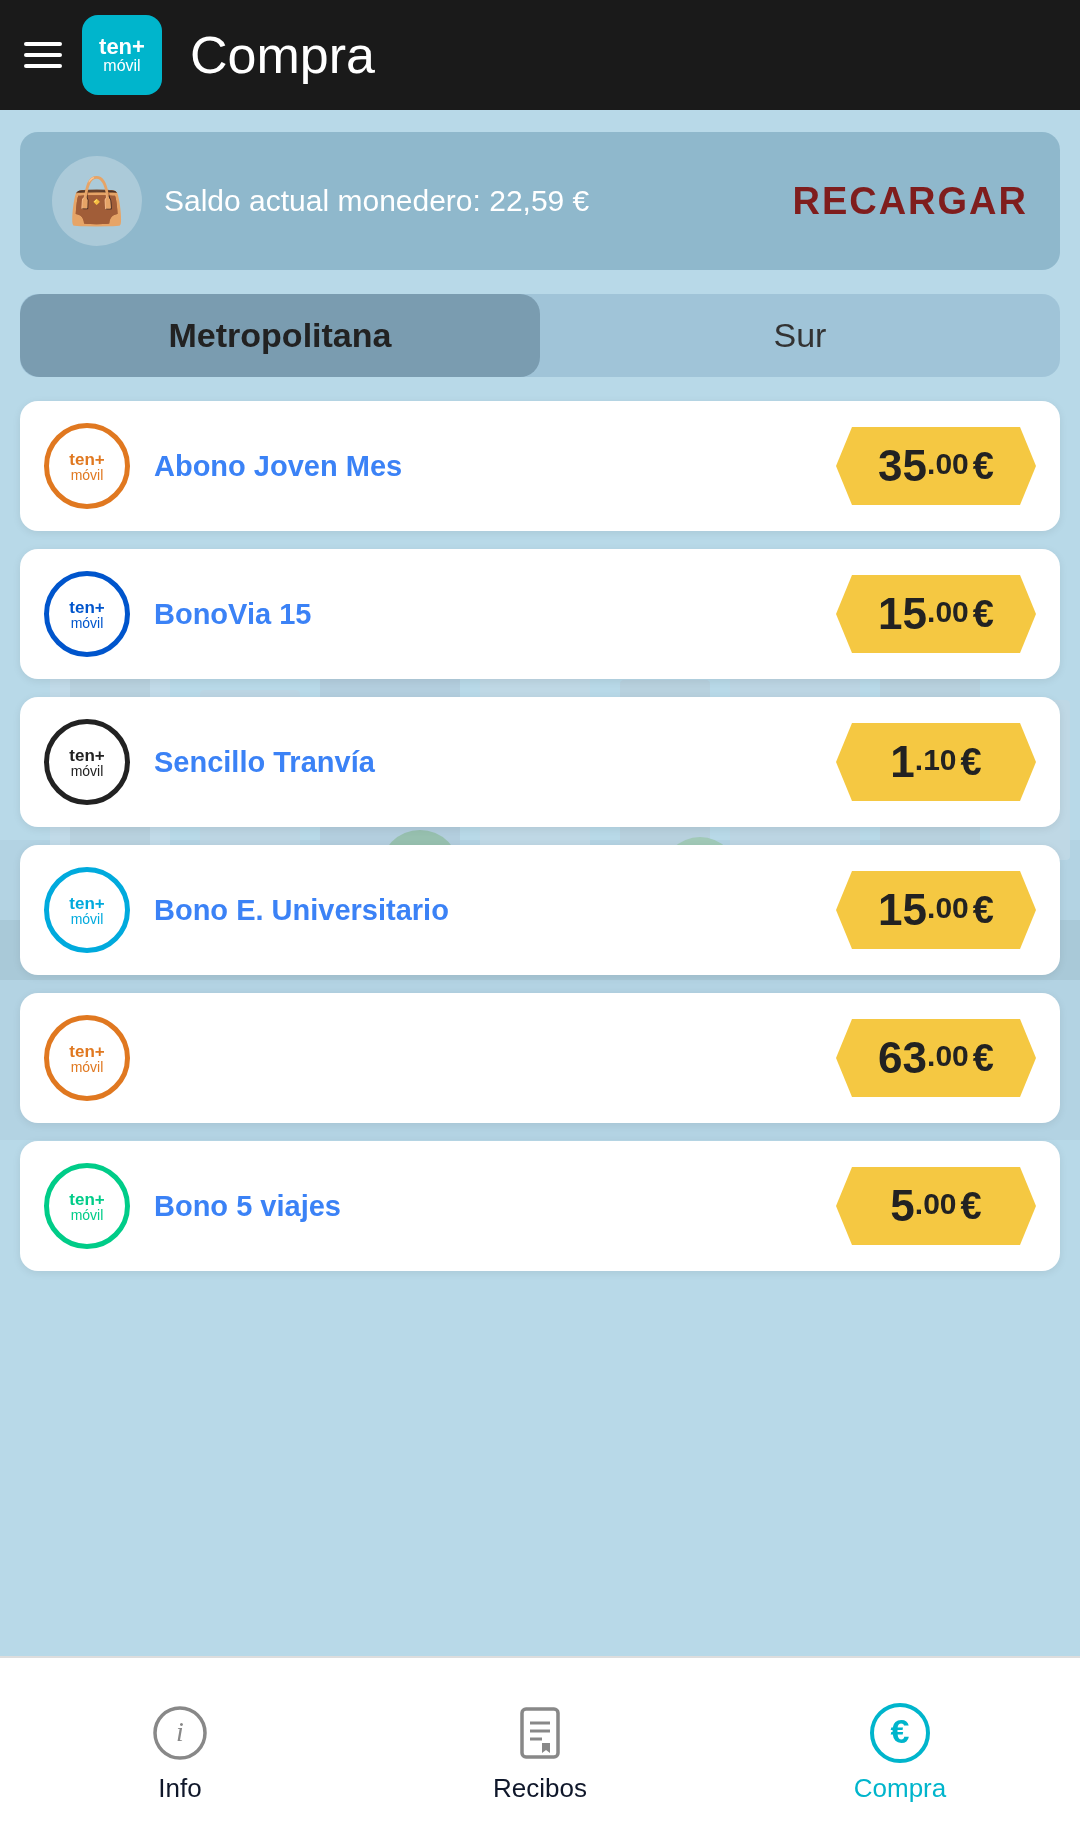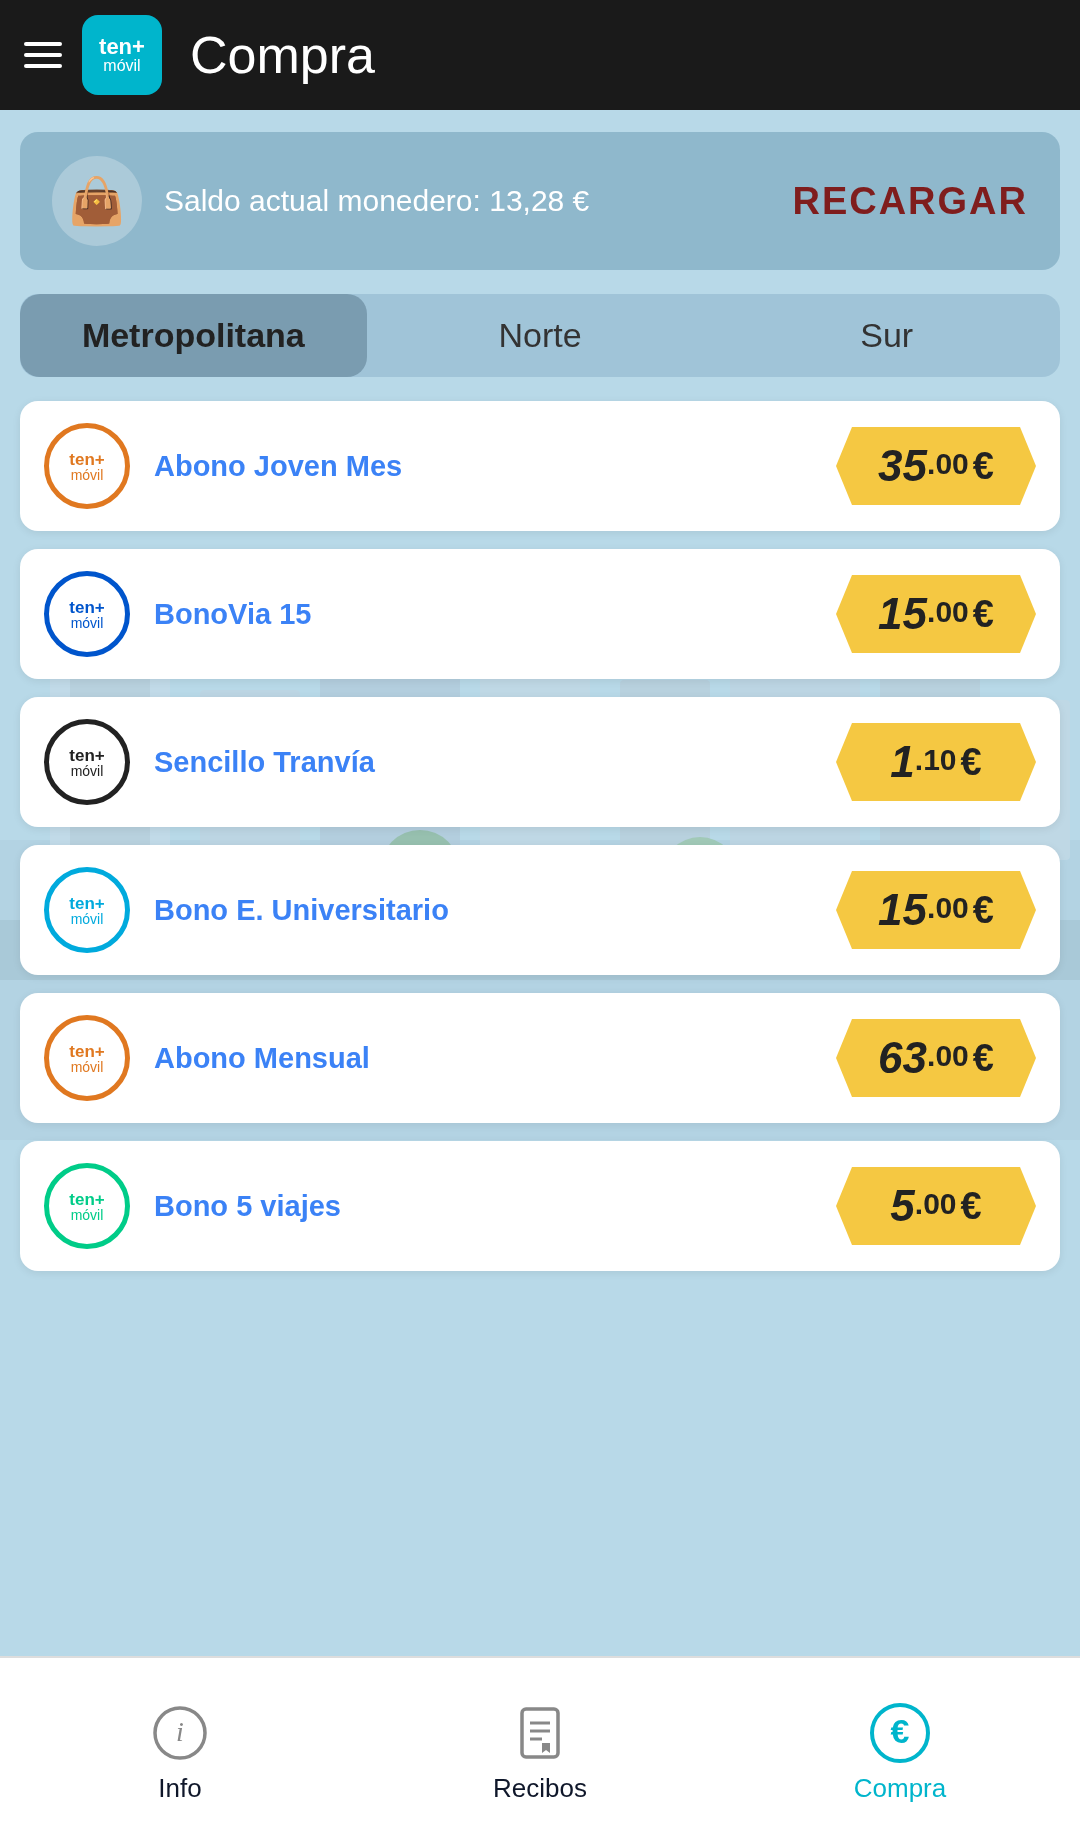--- a/index.html
+++ b/index.html
@@ -210,21 +210,20 @@
       color: #222;
       display: flex;
       align-items: center;
       justify-content: center;
       gap: 0;
     }
 
     .price-int {
       font-size: 44px;
       font-weight: 900;
-      font-style: italic;
     }
     .price-dec {
       font-size: 30px;
       font-weight: 700;
       align-self: flex-start;
       margin-top: 6px;
     }
     .price-eur {
       font-size: 38px;
       font-weight: 700;
@@ -296,32 +295,29 @@
     <span class="logo-text-top">ten+</span>
     <span class="logo-text-bottom">móvil</span>
   </div>
   <span class="page-title">Compra</span>
 </div>
 
 <div class="balance-card">
   <div class="balance-left">
     <div class="wallet-icon-wrap">👜</div>
     <div class="balance-info">
-      <span class="balance-label">Saldo actual monedero: 13,28 €</span>
+      <span class="balance-label">Saldo actual monedero: 22,59 €</span>
     </div>
   </div>
   <div class="recargar-btn">RECARGAR</div>
 </div>
 
 <div class="tabs-container">
   <div class="tab active">
     <span>Metropolitana</span>
-  </div>
-  <div class="tab">
-    <span>Norte</span>
   </div>
   <div class="tab">
     <span>Sur</span>
   </div>
 </div>
 
 <svg class="city-svg" viewBox="0 0 1080 600" xmlns="http://www.w3.org/2000/svg">
 
   <rect x="0" y="300" width="1080" height="300" fill="#a8c8d8" opacity="0.5"></rect>
 
@@ -408,21 +404,20 @@
         <span class="price-dec">.00</span>
         <span class="price-eur"> €</span>
       </div>
     </div>
     <div class="product-item">
       <div class="product-left">
         <div class="product-logo" style="border-color: #e07820; color: #e07820;">
           <span class="plogo-top" style="color:#e07820">ten+</span>
           <span class="plogo-bottom" style="color:#e07820">móvil</span>
         </div>
-        <span class="product-name">Abono Mensual</span>
       </div>
       <div class="price-badge">
         <span class="price-int">63</span>
         <span class="price-dec">.00</span>
         <span class="price-eur"> €</span>
       </div>
     </div>
     <div class="product-item">
       <div class="product-left">
         <div class="product-logo" style="border-color: #00cc88; color: #00cc88;">

